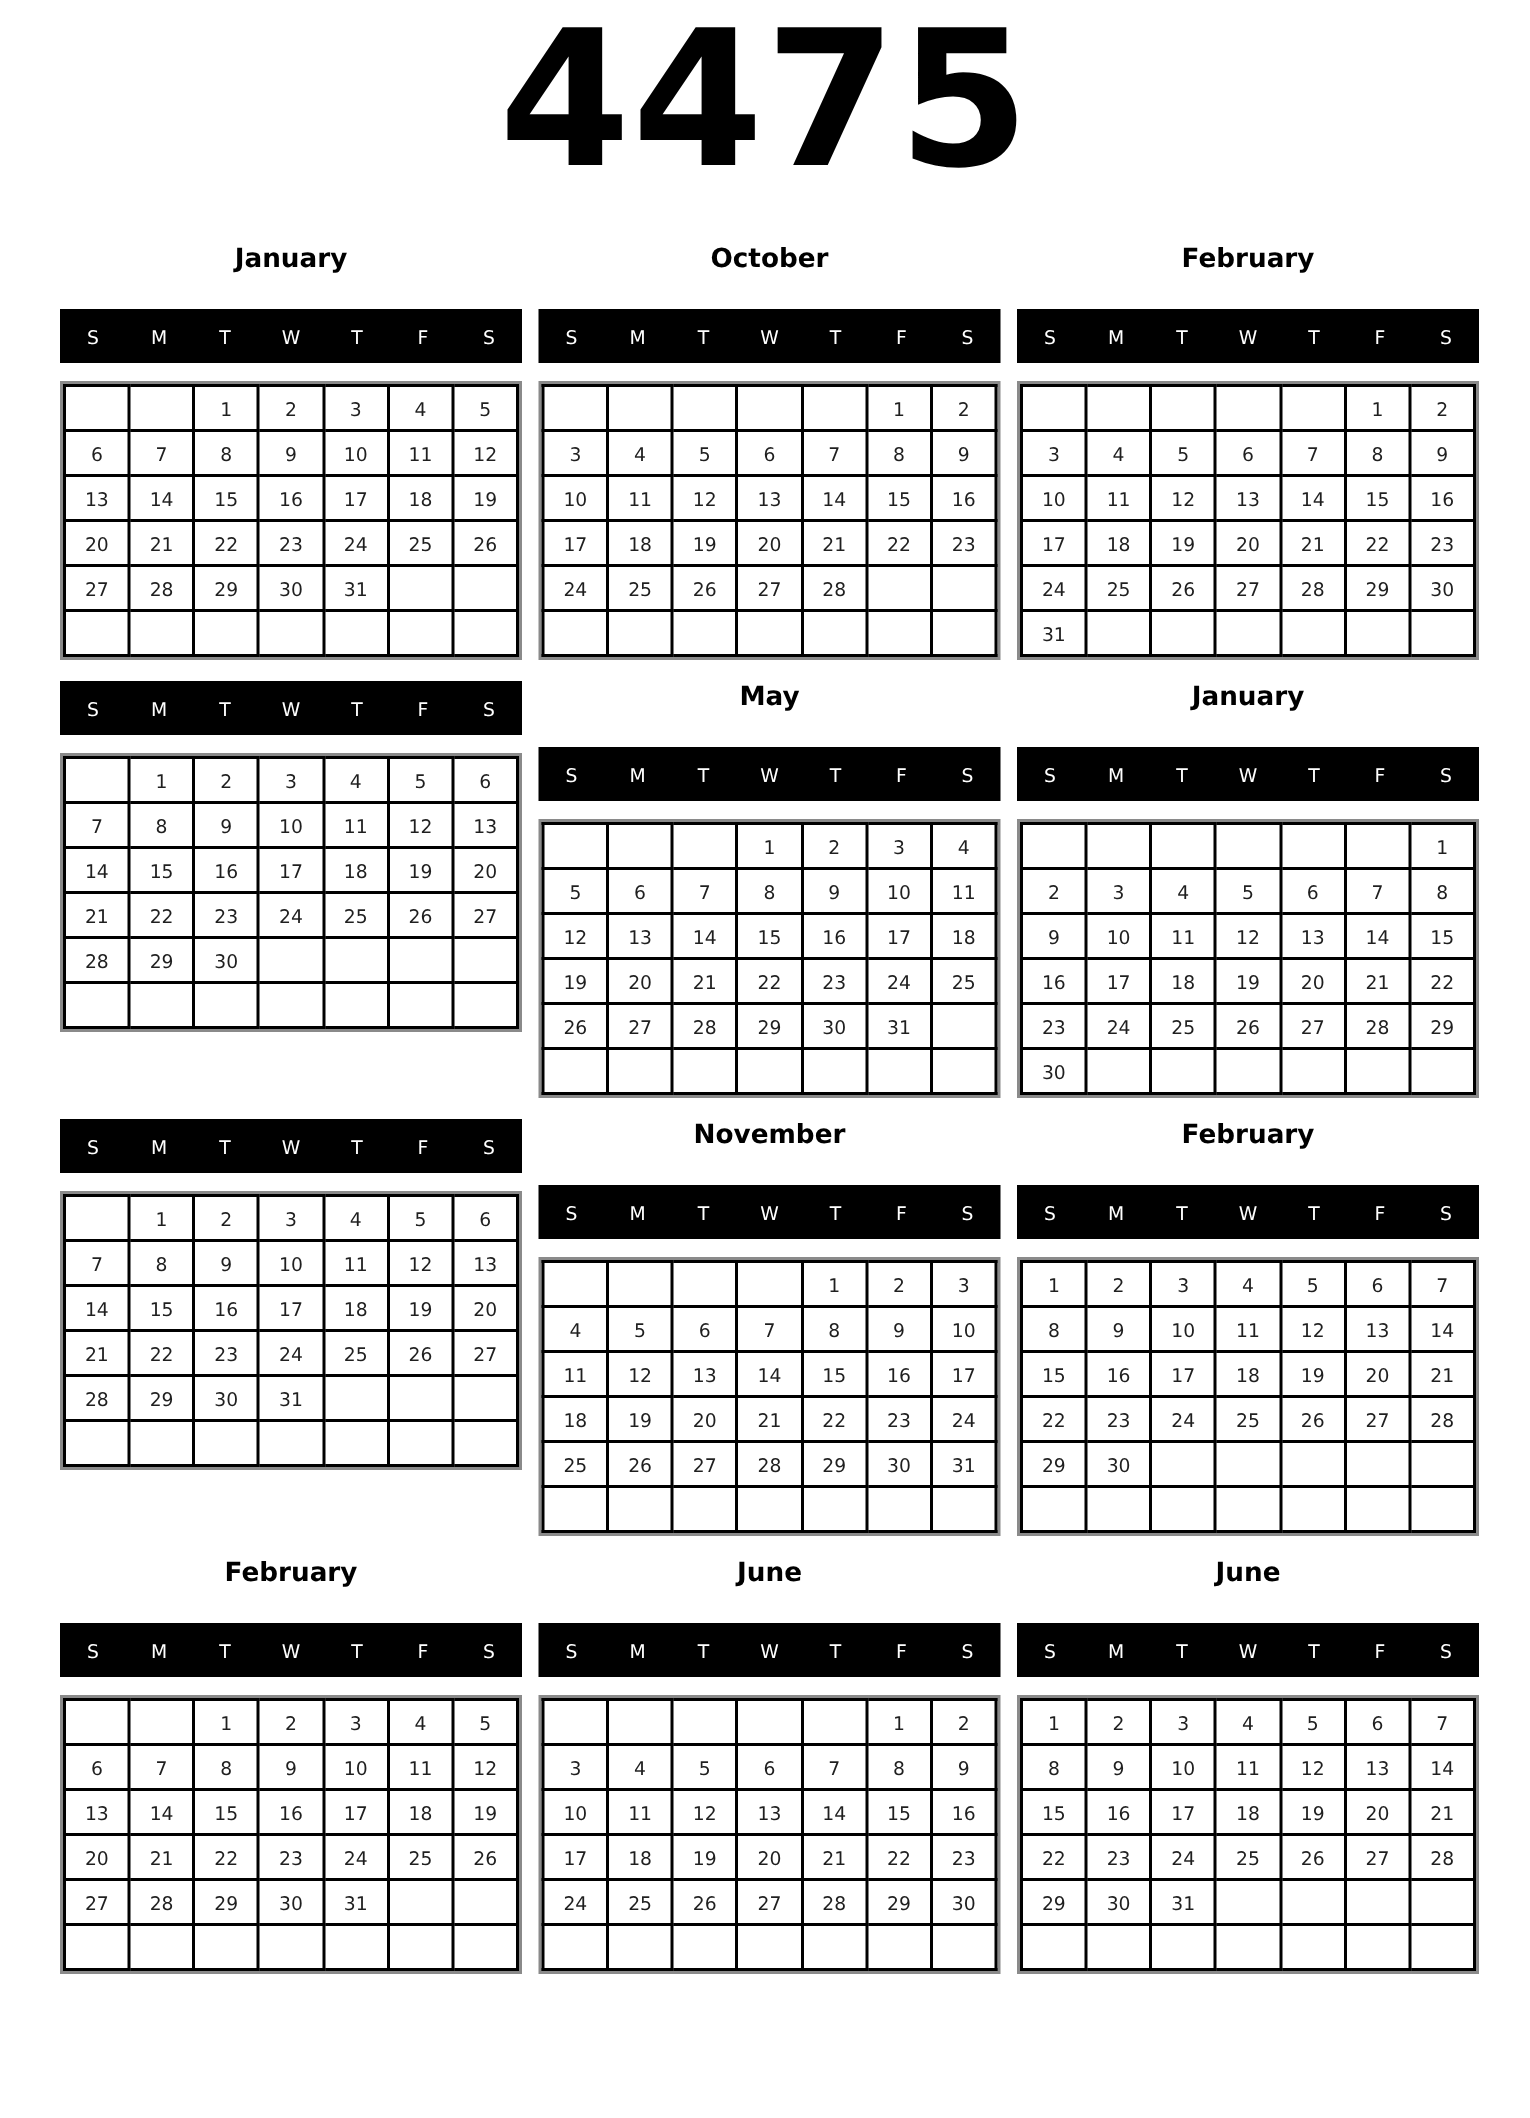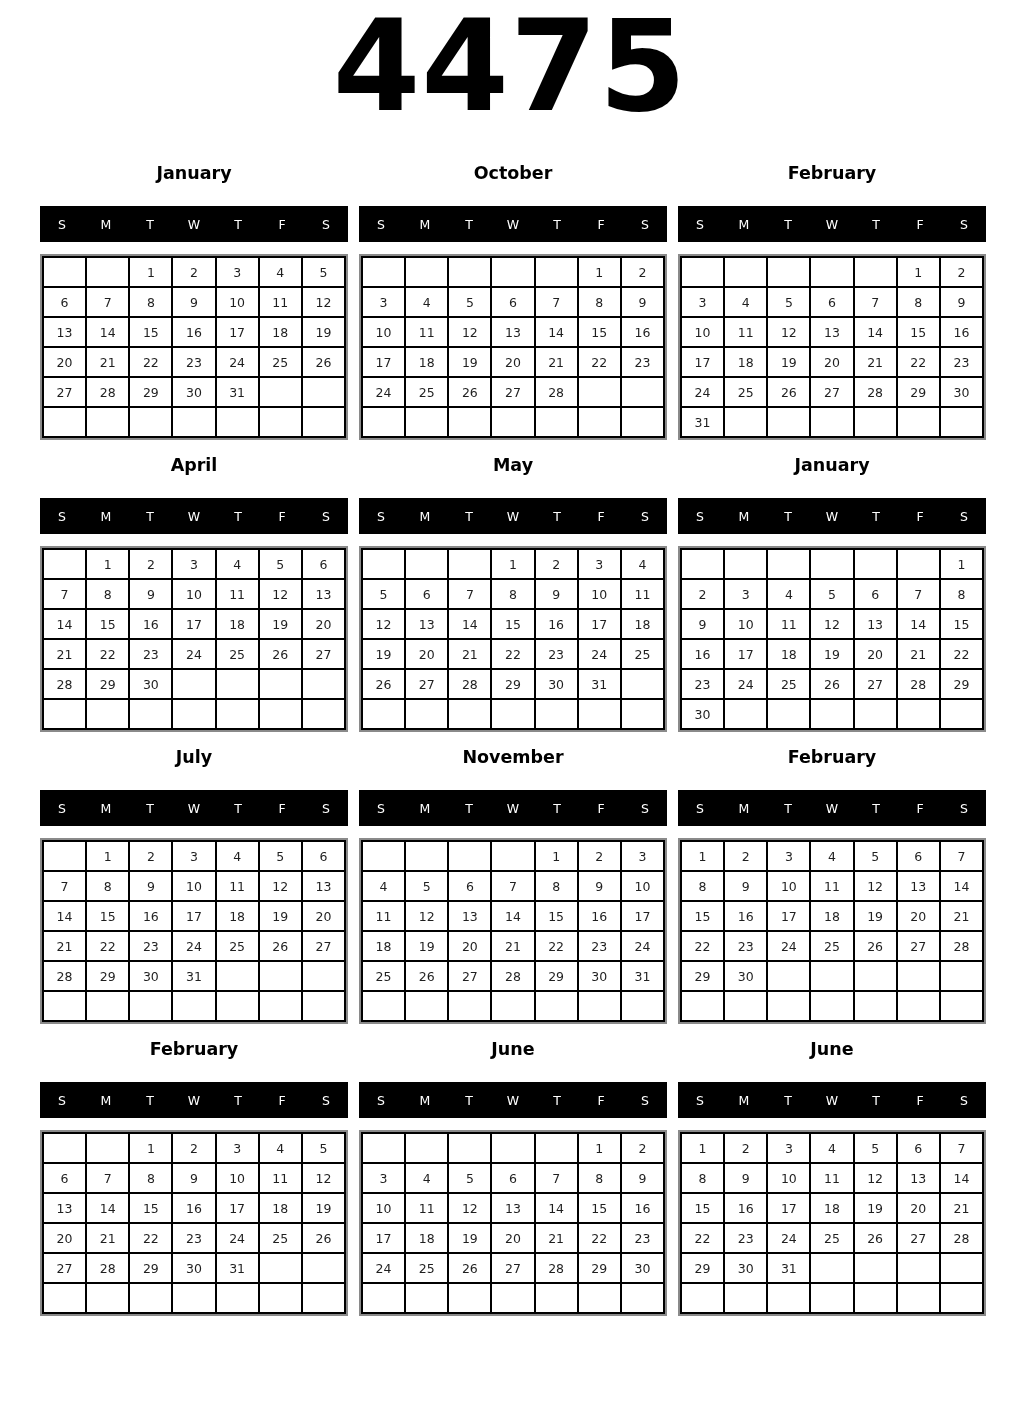--- a/index.html
+++ b/index.html
@@ -286,21 +286,20 @@
               <td></td>
               <td></td>
               <td></td>
             </tr>
           </tbody>
       </table>
     </div>
   </div>
 
   <div class="month-block">
-    <div class="month-title">April</div>
     <div class="weekday-header">
         <span class="weekday-cell">S</span>
         <span class="weekday-cell">M</span>
         <span class="weekday-cell">T</span>
         <span class="weekday-cell">W</span>
         <span class="weekday-cell">T</span>
         <span class="weekday-cell">F</span>
         <span class="weekday-cell">S</span>
       </div>
     <div class="grid-wrap">
@@ -505,21 +504,20 @@
               <td></td>
               <td></td>
               <td></td>
             </tr>
           </tbody>
       </table>
     </div>
   </div>
 
   <div class="month-block">
-    <div class="month-title">July</div>
     <div class="weekday-header">
         <span class="weekday-cell">S</span>
         <span class="weekday-cell">M</span>
         <span class="weekday-cell">T</span>
         <span class="weekday-cell">W</span>
         <span class="weekday-cell">T</span>
         <span class="weekday-cell">F</span>
         <span class="weekday-cell">S</span>
       </div>
     <div class="grid-wrap">

